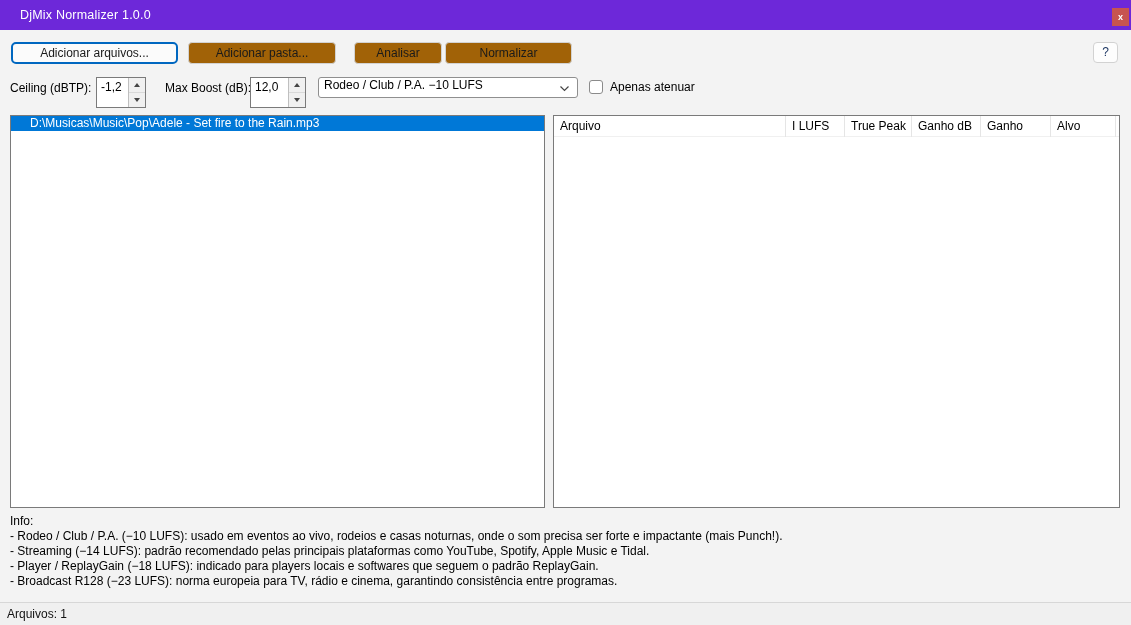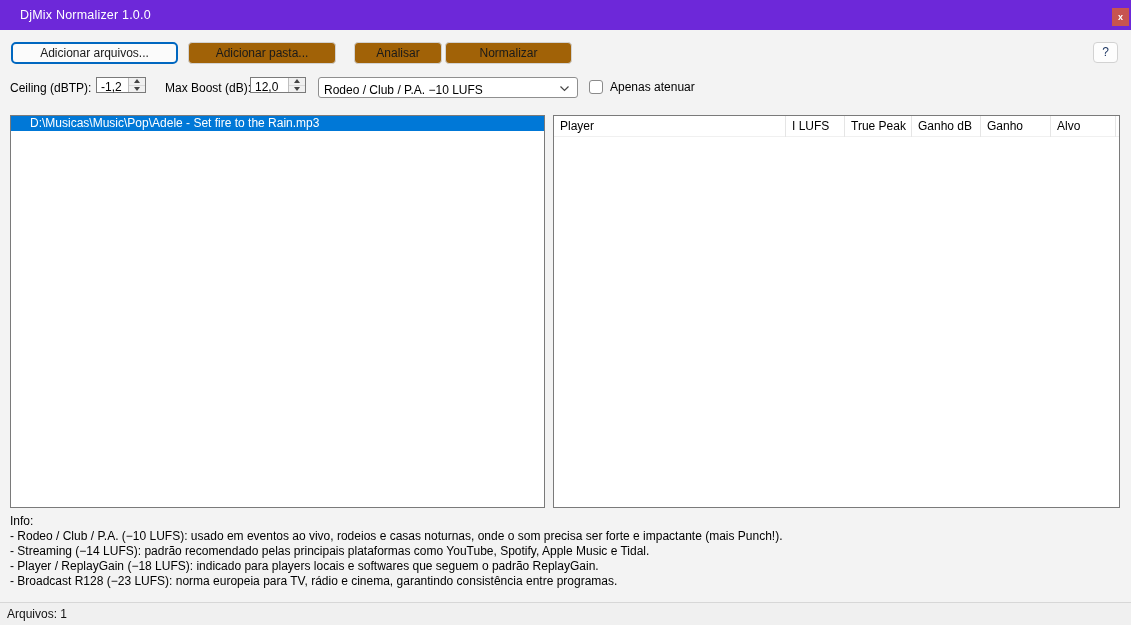--- a/index.html
+++ b/index.html
@@ -37,41 +37,41 @@
   .btn.primary-focus { border: 2px solid #0067c0; border-radius: 5px; background: #fbfbfb; }
   .help-btn {
     position: absolute; left: 1093px; top: 42px; width: 25px; height: 21px;
     background: #fdfdfd; border: 1px solid #d2d2d2; border-radius: 4px;
     text-align: center; line-height: 19px; font-size: 12px; color: #1f3864;
   }
 
   
   .ctl-label { position: absolute; top: 81px; height: 15px; line-height: 15px; color: #000; }
   .spinner {
-    position: absolute; top: 77px; height: 16px;
+    position: absolute; top: 77px; height: 31px;
     background: #fff; border: 1px solid #7a7a7a;
     display: flex;
   }
   .spinner .val { flex: 1; padding: 2px 0 0 4px; font-size: 12px; }
   .spin-arrows { width: 17px; border-left: 1px solid #bfbfbf; display: flex; flex-direction: column; }
   .spin-arrows .up, .spin-arrows .down {
     flex: 1; background: #f0f0f0; position: relative;
   }
   .spin-arrows .up { border-bottom: 1px solid #d9d9d9; }
   .spin-arrows .up::after, .spin-arrows .down::after {
     content: ""; position: absolute; left: 50%; top: 50%;
     border-left: 3px solid transparent; border-right: 3px solid transparent;
   }
   .spin-arrows .up::after { transform: translate(-50%, -50%); border-bottom: 4px solid #444; }
   .spin-arrows .down::after { transform: translate(-50%, -50%); border-top: 4px solid #444; }
 
   .combo {
     position: absolute; left: 318px; top: 77px; width: 260px; height: 21px;
     background: #fff; border: 1px solid #8f8f8f; border-radius: 3px;
-    display: flex; align-items: flex-end; padding-left: 5px;
+    display: flex; align-items: flex-start; padding-left: 5px;
   }
   .combo .chevron { position: absolute; right: 7px; top: 5px; }
 
   .checkbox-row { position: absolute; left: 589px; top: 80px; display: flex; align-items: center; }
   .checkbox {
     width: 14px; height: 14px; background: #fff;
     border: 1px solid #8b8b8b; border-radius: 3px; margin-right: 7px;
   }
 
   
@@ -157,21 +157,21 @@
   <span class="checkbox"></span>
   <span>Apenas atenuar</span>
 </div>
 
 <div class="listbox">
   <div class="list-item selected">D:\Musicas\Music\Pop\Adele - Set fire to the Rain.mp3</div>
 </div>
 
 <div class="listview">
   <div class="lv-header">
-    <div class="lv-col c0">Player</div>
+    <div class="lv-col c0">Arquivo</div>
     <div class="lv-col c1">I LUFS</div>
     <div class="lv-col c2">True Peak</div>
     <div class="lv-col c3">Ganho dB</div>
     <div class="lv-col c4">Ganho</div>
     <div class="lv-col c5">Alvo</div>
   </div>
 </div>
 
 <div class="info-block">
   <div>Info:</div>

